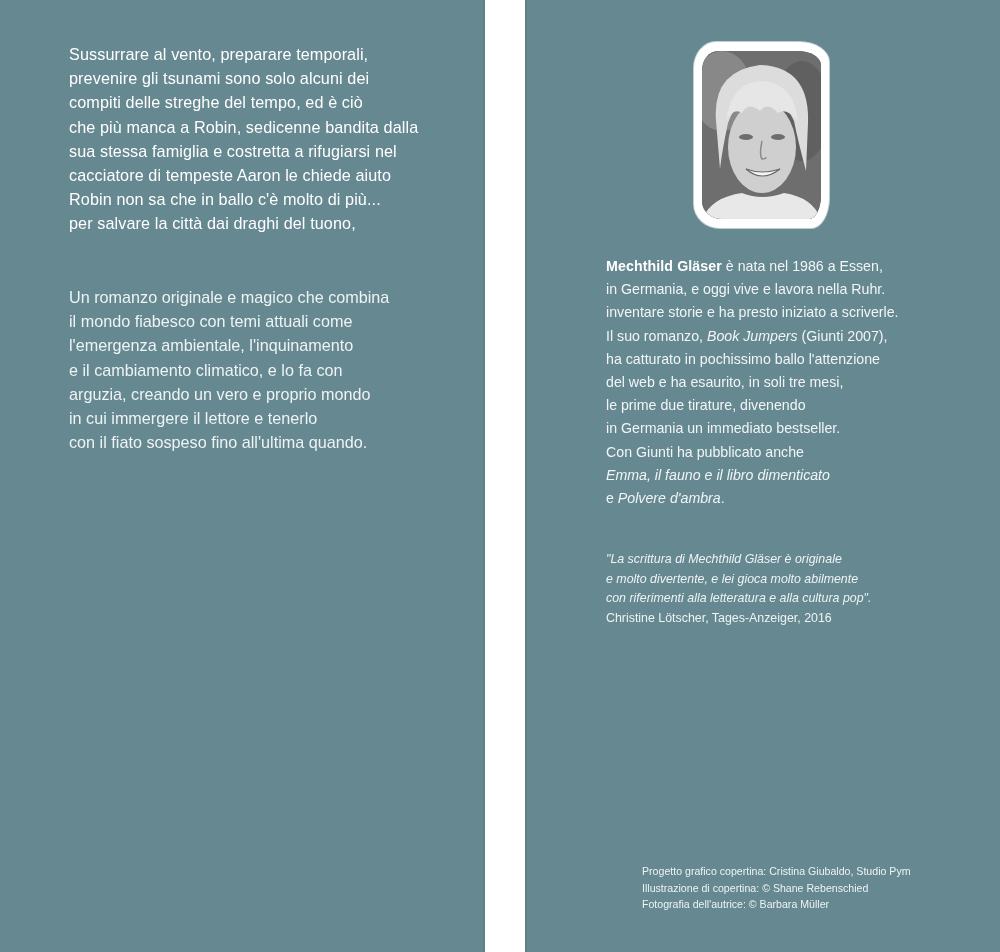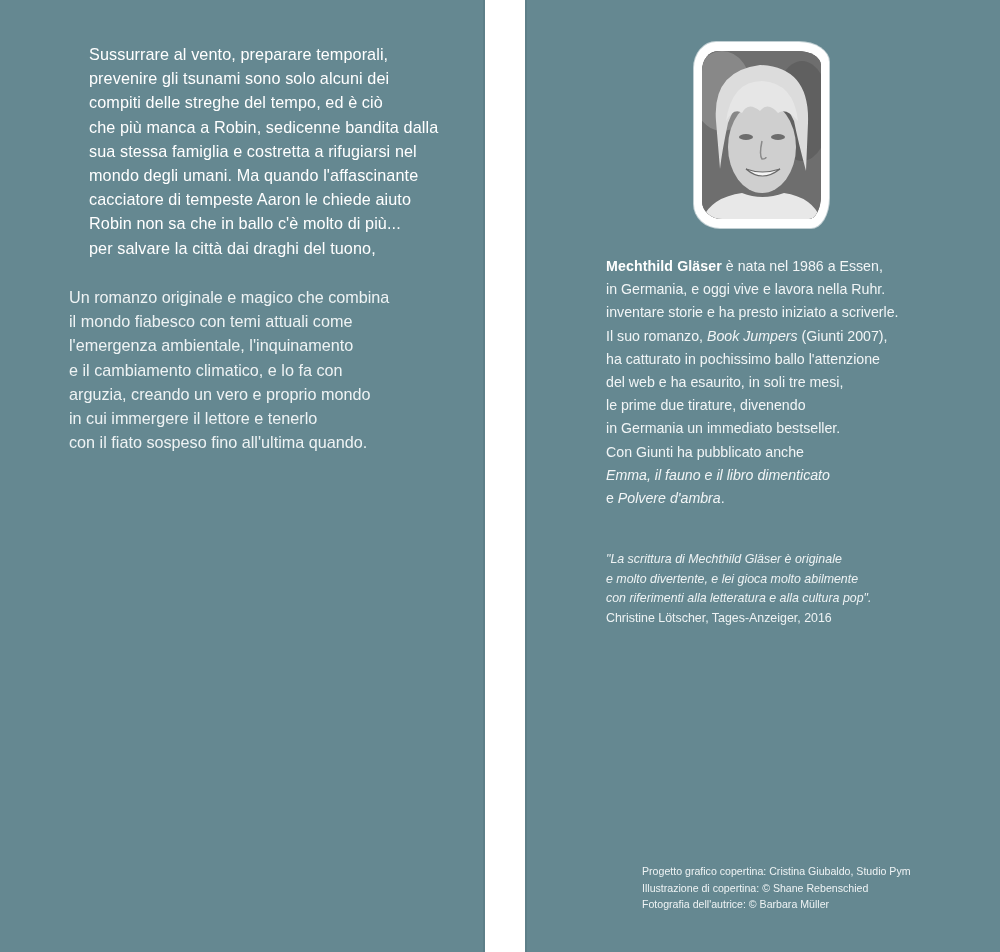--- a/index.html
+++ b/index.html
@@ -17,21 +17,21 @@
   .panel-right::before {
     content: ""; position: absolute; left: 0; top: 0; width: 2px; height: 100%;
     background: #5d7f88;
   }
   .panel-left::after {
     content: ""; position: absolute; right: 0; top: 0; width: 2px; height: 100%;
     background: #5d7f88;
   }
   .blurb {
     position: absolute; left: 69px; top: 42px; width: 380px;
-    color: #ffffff; font-size: 16.2px; line-height: 24.2px; letter-spacing: 0.1px; margin-left: 20px;
+    color: #ffffff; font-size: 16.2px; line-height: 24.2px; letter-spacing: 0.1px;
   }
   .blurb .line { display: block; white-space: nowrap; }
   .blurb-2 {
     position: absolute; left: 69px; top: 285px; width: 380px;
     color: #eef3f4; font-size: 16.2px; line-height: 24.2px;
   }
   .blurb-2 .line { display: block; white-space: nowrap; font-weight: 300; }
 
   .photo-frame {
     position: absolute; left: 694px; top: 42px; width: 135px; height: 186px;
@@ -71,21 +71,20 @@
 </head>
 <body>
 
 <div class="panel panel-left">
   <div class="blurb">
     <span class="line">Sussurrare al vento, preparare temporali,</span>
     <span class="line">prevenire gli tsunami sono solo alcuni dei</span>
     <span class="line">compiti delle streghe del tempo, ed è ciò</span>
     <span class="line">che più manca a Robin, sedicenne bandita dalla</span>
     <span class="line">sua stessa famiglia e costretta a rifugiarsi nel</span>
-    <span class="line">mondo degli umani. Ma quando l'affascinante</span>
     <span class="line">cacciatore di tempeste Aaron le chiede aiuto</span>
     <span class="line">Robin non sa che in ballo c'è molto di più...</span>
     <span class="line">per salvare la città dai draghi del tuono,</span>
   </div>
   <div class="blurb-2">
     <span class="line">Un romanzo originale e magico che combina</span>
     <span class="line">il mondo fiabesco con temi attuali come</span>
     <span class="line">l'emergenza ambientale, l'inquinamento</span>
     <span class="line">e il cambiamento climatico, e lo fa con</span>
     <span class="line">arguzia, creando un vero e proprio mondo</span>

